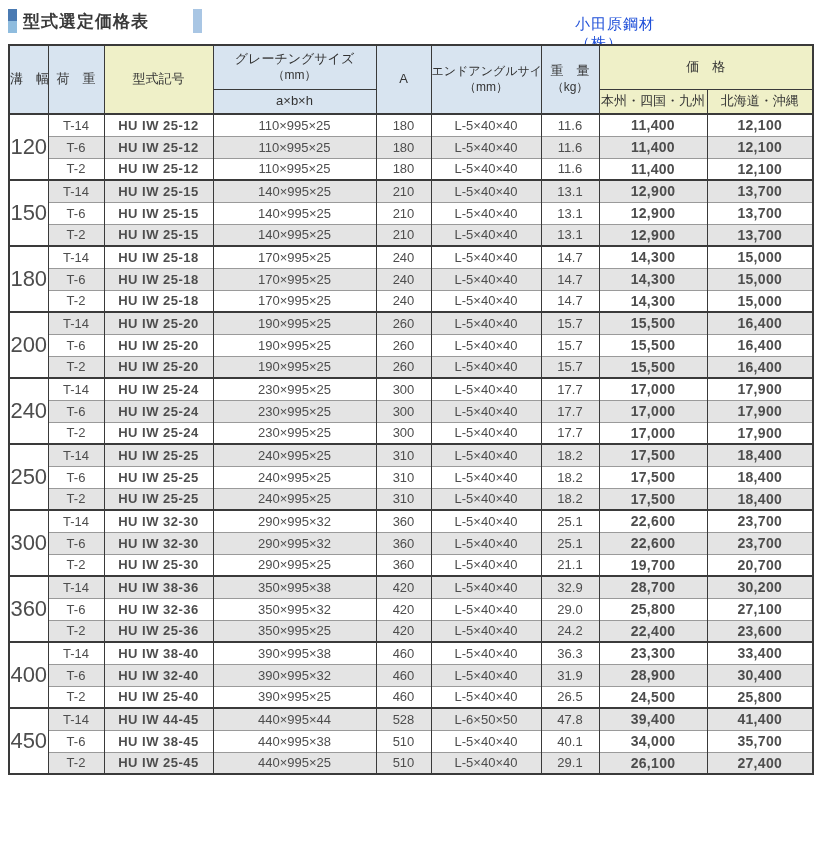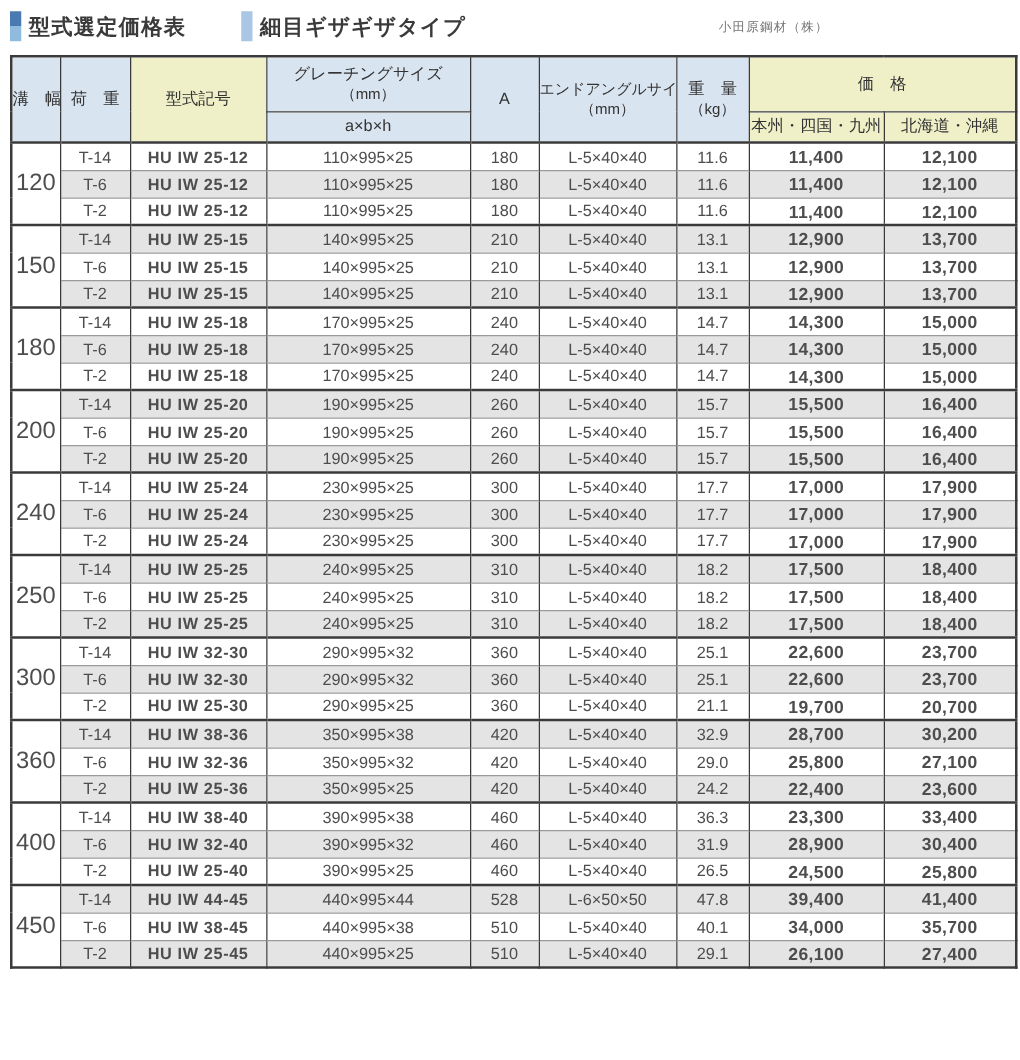--- a/index.html
+++ b/index.html
@@ -14,21 +14,21 @@
 
   
   .page-header { position: absolute; top: 0; left: 0; width: 680px; height: 44px; }
   .title-block { position: absolute; top: 9px; display: flex; align-items: center; }
   .title-block.first { left: 8px; }
   .title-block.second { left: 193px; }
   .title-bar { width: 9px; height: 24px; margin-right: 6px; }
   .title-bar.two-tone { background: linear-gradient(to bottom, #4a7ab2 0%, #4a7ab2 48%, #8fbcde 48%, #8fbcde 100%); }
   .title-bar.light { background: #a9c6e4; }
   .title-text { font-size: 17px; font-weight: bold; color: #3a3a3a; letter-spacing: 1px; }
-  .company { position: absolute; left: 575px; top: 15px; font-size: 10px; color: #737373; letter-spacing: 1px; }
+  .company { position: absolute; left: 575px; top: 15px; font-size: 15px; color: #1d4ed8; letter-spacing: 1px; }
 
   
   table.price-table {
     position: absolute; left: 8px; top: 44px;
     width: 804px;
     border-collapse: collapse;
     table-layout: fixed;
     border: 2px solid #3a3a3a;
     font-size: 13px;
   }
@@ -53,42 +53,41 @@
     height: 22px;
     border-left: 1px solid #3a3a3a;
     border-right: 1px solid #3a3a3a;
     color: #4d4d4d;
   }
   tr.row-inner td { border-top: 1px solid #9a9a9a; }
   tr.group-start td { border-top: 2px solid #3a3a3a; }
   tr.shaded td { background: #e4e4e4; }
   td.groove {
     background: #ffffff !important;
-    font-size: 19px; color: #2e2e2e;
+    font-size: 22px; color: #2e2e2e;
   }
   td.load { color: #333; }
   td.model { font-weight: bold; color: #2b2b2b; letter-spacing: 0.5px; margin-top: 38px; }
   td.price { font-weight: bold; color: #2b2b2b; font-size: 14px; letter-spacing: 0.3px; }
 
   
   .footnote { position: absolute; left: 8px; top: 828px; font-size: 13px; color: #3f3f3f; margin-top: 37px; }
 </style>
 </head>
 <body>
 
 <div class="page">
 
   <div class="page-header">
     <div class="title-block first">
       <span class="title-bar two-tone"></span>
       <span class="title-text">型式選定価格表</span>
     </div>
     <div class="title-block second">
       <span class="title-bar light"></span>
-      <span class="title-text">細目ギザギザタイプ</span>
     </div>
     <div class="company">小田原鋼材（株）</div>
   </div>
 
   <table class="price-table">
     <colgroup>
       <col style="width:39px">
         <col style="width:56px">
         <col style="width:109px">
       <col style="width:163px">

